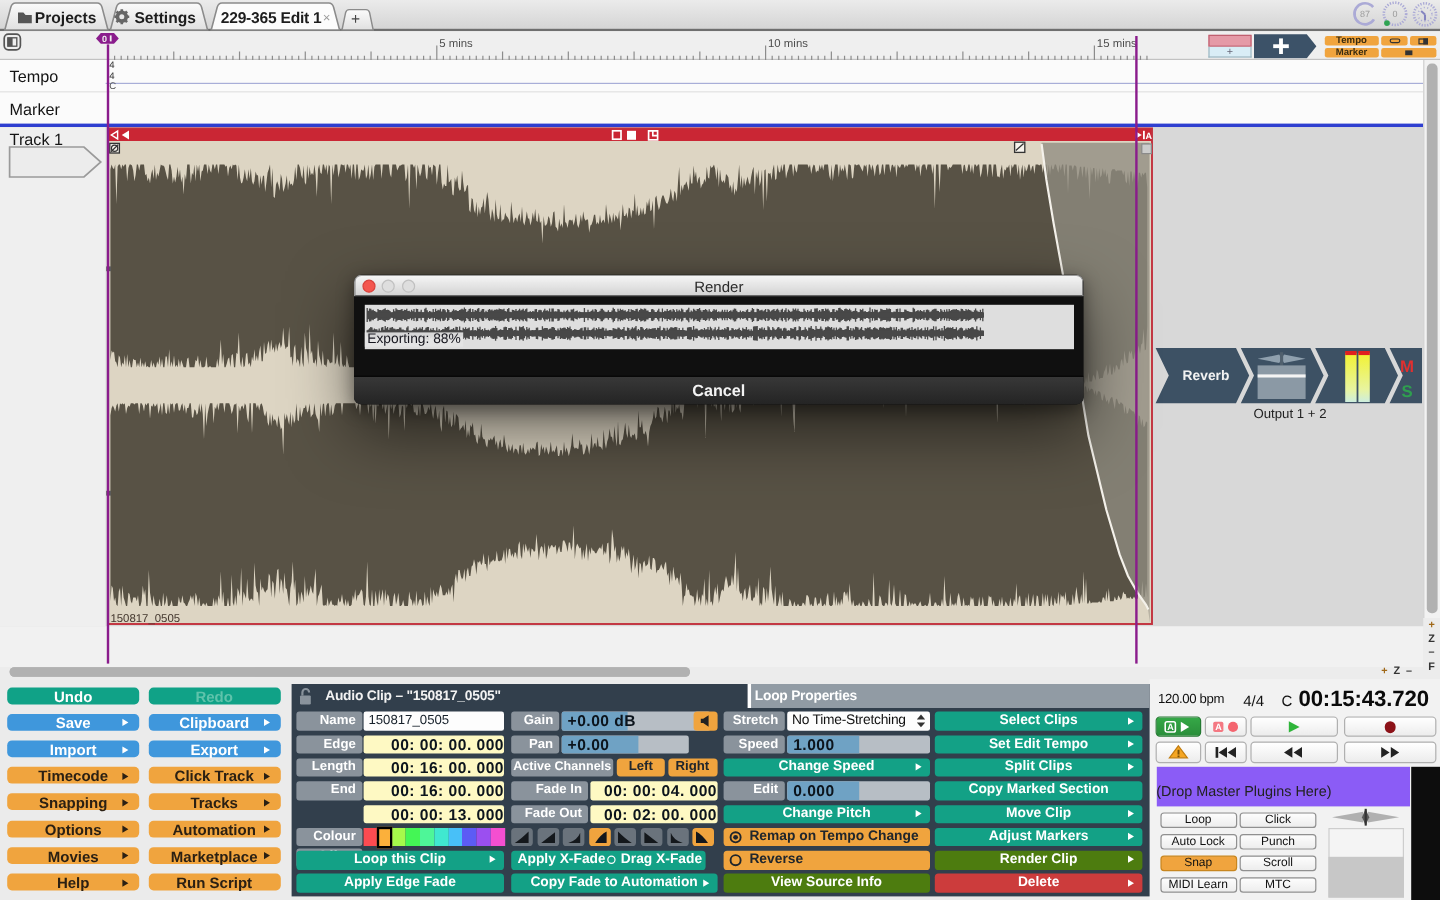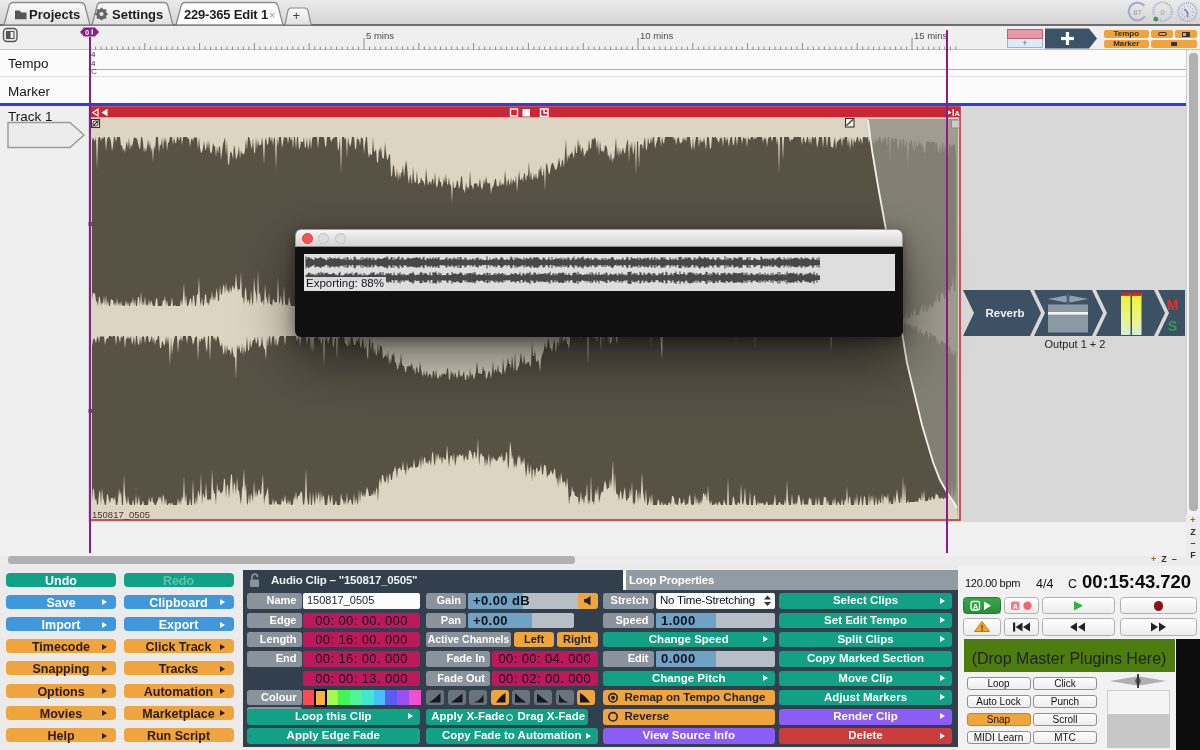--- a/index.html
+++ b/index.html
@@ -8,31 +8,31 @@
  text-align:center;line-height:16.6px;color:#fff}
 .lb.teal{background:#10a287}
 .lb.tealdim{background:#10a287;color:#5fc3ab}
 .lb.blue{background:#3f97dc}
 .lb.orange{background:#f0a43e;color:#2b2013}
 .lb .arr{position:absolute;right:9px;top:4.6px;width:0;height:0;border-left:5.5px solid currentColor;
  border-top:3.8px solid transparent;border-bottom:3.8px solid transparent}
 .pb{position:absolute;height:15.6px;border-radius:3px;font-size:11.5px;font-weight:bold;color:#fff;
  text-align:center;line-height:15.6px}
 .pb.teal{background:#13a186}
-.pb.bluebtn{background:#8b5cf6}
+.pb.bluebtn{background:#4d7c0f}
 .pb.red{background:#cc3c3c}
 .pb.orangebtn{background:#f0a43e;color:#20262c;text-align:left}
 .warr{position:absolute;right:7px;top:4.3px;width:0;height:0;border-left:5px solid #fff;
  border-top:3.5px solid transparent;border-bottom:3.5px solid transparent}
 .lab{position:absolute;height:15.6px;background:#8a939c;border-radius:2.5px;color:#fff;font-size:11px;
  font-weight:bold;text-align:right;line-height:15.6px;padding-right:5px}
 .fld{position:absolute;height:15.6px;background:#fdfdfd;border-radius:2px;color:#16202a;font-size:11px;
  line-height:15.6px;padding-left:4px}
-.tfld{position:absolute;height:15.6px;background:#be185d;border-radius:2px;color:#0c141c;font-size:13px;
- font-weight:normal;line-height:15.6px;text-align:center;letter-spacing:.4px}
+.tfld{position:absolute;height:15.6px;background:#fef9c3;border-radius:2px;color:#0c141c;font-size:13px;
+ font-weight:bold;line-height:15.6px;text-align:right;letter-spacing:.4px}
 .sld{position:absolute;height:15.6px;background:#b7bec5;border-radius:2px;overflow:hidden}
 .sld .fill{position:absolute;left:0;top:0;bottom:0;background:#6fa2c4}
 .sld .v{position:absolute;left:5px;top:0;font-size:13px;font-weight:bold;color:#0c141c;line-height:15.6px;letter-spacing:.4px}
 .tbtn{position:absolute;background:linear-gradient(#ffffff,#ececec);border:1px solid #b0b0b0;border-radius:3.5px}
 .sbtn{position:absolute;width:64px;height:13.8px;background:linear-gradient(#fdfdfd,#ededed);border:1px solid #909090;
  border-radius:3px;font-size:10px;color:#111;text-align:center;line-height:12.2px}
 </style></head><body>
 <div id="app">
 
 <div class="abs" style="left:0;top:0;width:1200px;height:26px;background:linear-gradient(#ebebeb,#d3d3d3);border-bottom:0 "></div>
@@ -355,28 +355,32 @@
 <div class="abs" style="left:1151px;top:553.5px;width:46px;height:10px;font-size:9px;font-weight:bold;color:#333">
  <span style="color:#a06818">+</span>&nbsp;&nbsp;Z&nbsp;&nbsp;–</div>
 
 <div class="abs" style="left:295px;top:228.5px;width:608px;height:108.5px;border-radius:6px;
  box-shadow:0 22px 55px rgba(0,0,0,.55),0 4px 14px rgba(0,0,0,.4);background:#101010"></div>
 <div class="abs" style="left:295px;top:228.5px;width:608px;height:18.5px;border-radius:6px 6px 0 0;
  background:linear-gradient(#f5f5f5,#d3d3d3);border:1px solid #9a9a9a;border-bottom:1px solid #8a8a8a"></div>
 <div class="abs" style="left:301.5px;top:232.5px;width:11px;height:11px;border-radius:50%;background:#f4564e;border:1px solid #d8423c"></div>
 <div class="abs" style="left:318px;top:232.5px;width:11px;height:11px;border-radius:50%;background:#dedede;border:1px solid #c0c0c0"></div>
 <div class="abs" style="left:334.5px;top:232.5px;width:11px;height:11px;border-radius:50%;background:#dedede;border:1px solid #c0c0c0"></div>
+<div class="abs" style="left:295px;top:231.5px;width:608px;height:14px;text-align:center;font-size:12.5px;color:#2a2a2a">Render</div>
 <div class="abs" style="left:303.5px;top:254px;width:591px;height:37px;background:#dedede"></div>
 <svg class="abs" style="left:303.5px;top:254px" width="591" height="37">
       <path d="M2,2.6V14.4M3,4.9V12.1M4,3.1V13.9M5,3.2V13.8M6,4.5V12.5M7,4.1V12.9M8,5.1V11.9M9,5.5V11.5M10,6.4V10.6M11,3.5V13.5M12,4.3V12.7M13,4.3V12.7M14,4.5V12.5M15,4.1V12.9M16,3.6V13.4M17,2.9V14.1M18,4.4V12.6M19,4.2V12.8M20,4.4V12.6M21,5.2V11.8M22,6.4V10.6M23,6.2V10.8M24,3.8V13.2M25,5.3V11.7M26,2.9V14.1M27,3.9V13.1M28,4.4V12.6M29,4.4V12.6M30,4.2V12.8M31,3.6V13.4M32,5.1V11.9M33,4.2V12.8M34,4.4V12.6M35,3.2V13.8M36,5.1V11.9M37,4.9V12.1M38,5.7V11.3M39,4.2V12.8M40,5.4V11.6M41,3.5V13.5M42,6.3V10.7M43,3.3V13.7M44,3.5V13.5M45,5.7V11.3M46,5.7V11.3M47,4.2V12.8M48,6.3V10.7M49,6.3V10.7M50,3.3V13.7M51,2.4V14.6M52,4.5V12.5M53,6.2V10.8M54,5.2V11.8M55,5.5V11.5M56,6.4V10.6M57,3.4V13.6M58,6.1V10.9M59,3.2V13.8M60,5.2V11.8M61,4.2V12.8M62,4.5V12.5M63,3.2V13.8M64,5.6V11.4M65,3.8V13.2M66,3.6V13.4M67,4.5V12.5M68,6.4V10.6M69,3.4V13.6M70,4.3V12.7M71,6.5V10.5M72,6.2V10.8M73,4.9V12.1M74,3.8V13.2M75,4.7V12.3M76,4.4V12.6M77,5.1V11.9M78,5.1V11.9M79,4.3V12.7M80,4.0V13.0M81,3.3V13.7M82,4.0V13.0M83,2.3V14.7M84,3.6V13.4M85,6.1V10.9M86,4.9V12.1M87,3.6V13.4M88,3.1V13.9M89,6.0V11.0M90,3.6V13.4M91,5.8V11.2M92,4.4V12.6M93,5.0V12.0M94,3.2V13.8M95,2.6V14.4M96,5.9V11.1M97,4.7V12.3M98,3.5V13.5M99,3.5V13.5M100,6.5V10.5M101,4.9V12.1M102,6.0V11.0M103,4.2V12.8M104,3.6V13.4M105,4.5V12.5M106,4.0V13.0M107,4.9V12.1M108,4.2V12.8M109,4.1V12.9M110,3.8V13.2M111,4.2V12.8M112,3.1V13.9M113,3.4V13.6M114,3.8V13.2M115,3.9V13.1M116,3.2V13.8M117,5.1V11.9M118,5.6V11.4M119,3.6V13.4M120,2.7V14.3M121,5.8V11.2M122,6.3V10.7M123,4.1V12.9M124,4.4V12.6M125,5.0V12.0M126,3.5V13.5M127,5.2V11.8M128,4.6V12.4M129,3.3V13.7M130,4.7V12.3M131,4.2V12.8M132,3.3V13.7M133,5.0V12.0M134,3.8V13.2M135,3.1V13.9M136,6.3V10.7M137,5.8V11.2M138,5.4V11.6M139,6.0V11.0M140,5.2V11.8M141,5.5V11.5M142,3.8V13.2M143,3.4V13.6M144,6.2V10.8M145,4.5V12.5M146,4.2V12.8M147,4.5V12.5M148,6.4V10.6M149,4.8V12.2M150,3.3V13.7M151,5.0V12.0M152,4.6V12.4M153,5.4V11.6M154,3.1V13.9M155,5.8V11.2M156,3.0V14.0M157,3.1V13.9M158,5.5V11.5M159,5.4V11.6M160,5.6V11.4M161,3.4V13.6M162,4.0V13.0M163,5.8V11.2M164,5.7V11.3M165,6.4V10.6M166,4.8V12.2M167,6.2V10.8M168,4.9V12.1M169,4.2V12.8M170,5.5V11.5M171,6.5V10.5M172,3.9V13.1M173,3.9V13.1M174,3.3V13.7M175,5.8V11.2M176,5.1V11.9M177,4.7V12.3M178,6.5V10.5M179,5.5V11.5M180,6.1V10.9M181,6.2V10.8M182,6.3V10.7M183,2.6V14.4M184,6.2V10.8M185,6.3V10.7M186,4.2V12.8M187,6.1V10.9M188,5.5V11.5M189,5.0V12.0M190,4.0V13.0M191,5.5V11.5M192,3.5V13.5M193,4.2V12.8M194,6.1V10.9M195,5.7V11.3M196,5.0V12.0M197,3.2V13.8M198,3.2V13.8M199,4.6V12.4M200,5.5V11.5M201,6.3V10.7M202,5.8V11.2M203,4.5V12.5M204,6.0V11.0M205,6.1V10.9M206,4.8V12.2M207,2.5V14.5M208,3.5V13.5M209,5.6V11.4M210,6.3V10.7M211,3.2V13.8M212,4.9V12.1M213,3.2V13.8M214,4.4V12.6M215,4.0V13.0M216,4.9V12.1M217,4.5V12.5M218,5.8V11.2M219,5.4V11.6M220,3.6V13.4M221,6.1V10.9M222,3.8V13.2M223,4.4V12.6M224,4.5V12.5M225,5.1V11.9M226,3.6V13.4M227,3.3V13.7M228,5.5V11.5M229,4.4V12.6M230,3.1V13.9M231,3.4V13.6M232,4.1V12.9M233,3.1V13.9M234,3.3V13.7M235,4.7V12.3M236,4.7V12.3M237,6.1V10.9M238,5.9V11.1M239,3.7V13.3M240,3.6V13.4M241,4.5V12.5M242,6.1V10.9M243,5.9V11.1M244,4.7V12.3M245,3.3V13.7M246,5.7V11.3M247,6.5V10.5M248,3.0V14.0M249,5.9V11.1M250,5.0V12.0M251,5.3V11.7M252,3.6V13.4M253,5.1V11.9M254,4.5V12.5M255,4.1V12.9M256,5.6V11.4M257,3.4V13.6M258,4.5V12.5M259,5.9V11.1M260,3.8V13.2M261,5.3V11.7M262,4.2V12.8M263,5.4V11.6M264,3.1V13.9M265,4.0V13.0M266,6.2V10.8M267,6.5V10.5M268,4.5V12.5M269,4.0V13.0M270,2.5V14.5M271,6.2V10.8M272,4.7V12.3M273,5.5V11.5M274,3.2V13.8M275,4.1V12.9M276,5.2V11.8M277,3.4V13.6M278,3.6V13.4M279,2.6V14.4M280,4.6V12.4M281,5.8V11.2M282,4.4V12.6M283,4.3V12.7M284,3.5V13.5M285,4.4V12.6M286,5.5V11.5M287,3.8V13.2M288,5.5V11.5M289,6.1V10.9M290,5.0V12.0M291,3.5V13.5M292,4.6V12.4M293,4.0V13.0M294,6.1V10.9M295,5.3V11.7M296,6.4V10.6M297,5.5V11.5M298,4.1V12.9M299,5.7V11.3M300,4.1V12.9M301,6.1V10.9M302,4.1V12.9M303,6.1V10.9M304,5.2V11.8M305,4.5V12.5M306,5.6V11.4M307,4.1V12.9M308,3.1V13.9M309,3.3V13.7M310,4.9V12.1M311,6.2V10.8M312,6.3V10.7M313,4.8V12.2M314,6.3V10.7M315,5.1V11.9M316,5.6V11.4M317,5.9V11.1M318,4.6V12.4M319,3.7V13.3M320,5.9V11.1M321,6.1V10.9M322,4.7V12.3M323,2.7V14.3M324,3.5V13.5M325,6.3V10.7M326,6.2V10.8M327,3.3V13.7M328,3.4V13.6M329,4.8V12.2M330,4.5V12.5M331,4.1V12.9M332,5.3V11.7M333,4.6V12.4M334,3.6V13.4M335,6.1V10.9M336,3.6V13.4M337,4.2V12.8M338,5.6V11.4M339,4.7V12.3M340,4.2V12.8M341,3.6V13.4M342,5.2V11.8M343,4.0V13.0M344,3.2V13.8M345,4.6V12.4M346,6.5V10.5M347,4.2V12.8M348,3.3V13.7M349,5.9V11.1M350,4.5V12.5M351,2.9V14.1M352,6.3V10.7M353,4.0V13.0M354,5.0V12.0M355,6.0V11.0M356,5.4V11.6M357,3.1V13.9M358,4.1V12.9M359,3.1V13.9M360,4.7V12.3M361,3.2V13.8M362,5.2V11.8M363,5.8V11.2M364,5.8V11.2M365,6.0V11.0M366,3.2V13.8M367,4.9V12.1M368,6.2V10.8M369,4.4V12.6M370,5.8V11.2M371,4.9V12.1M372,3.7V13.3M373,6.0V11.0M374,6.1V10.9M375,3.1V13.9M376,3.1V13.9M377,2.8V14.2M378,5.4V11.6M379,4.3V12.7M380,5.5V11.5M381,3.6V13.4M382,3.4V13.6M383,5.1V11.9M384,3.1V13.9M385,3.9V13.1M386,3.2V13.8M387,4.7V12.3M388,6.5V10.5M389,6.0V11.0M390,3.8V13.2M391,3.4V13.6M392,6.1V10.9M393,4.6V12.4M394,4.8V12.2M395,2.7V14.3M396,2.4V14.6M397,3.7V13.3M398,4.3V12.7M399,5.0V12.0M400,3.5V13.5M401,3.0V14.0M402,3.7V13.3M403,4.4V12.6M404,3.2V13.8M405,4.5V12.5M406,5.8V11.2M407,5.2V11.8M408,5.0V12.0M409,2.9V14.1M410,5.1V11.9M411,6.5V10.5M412,6.3V10.7M413,3.8V13.2M414,4.3V12.7M415,3.3V13.7M416,5.6V11.4M417,5.1V11.9M418,6.0V11.0M419,5.9V11.1M420,5.3V11.7M421,2.3V14.7M422,6.1V10.9M423,3.7V13.3M424,5.7V11.3M425,3.7V13.3M426,4.4V12.6M427,4.1V12.9M428,6.5V10.5M429,5.5V11.5M430,3.2V13.8M431,3.8V13.2M432,4.3V12.7M433,4.4V12.6M434,4.4V12.6M435,2.8V14.2M436,3.7V13.3M437,3.1V13.9M438,3.5V13.5M439,6.3V10.7M440,6.4V10.6M441,5.5V11.5M442,5.7V11.3M443,3.5V13.5M444,3.2V13.8M445,6.0V11.0M446,3.0V14.0M447,5.9V11.1M448,6.3V10.7M449,5.9V11.1M450,3.9V13.1M451,4.1V12.9M452,5.2V11.8M453,5.4V11.6M454,5.7V11.3M455,5.9V11.1M456,6.3V10.7M457,2.5V14.5M458,3.3V13.7M459,5.6V11.4M460,5.1V11.9M461,4.3V12.7M462,5.3V11.7M463,4.3V12.7M464,5.2V11.8M465,5.6V11.4M466,4.3V12.7M467,6.4V10.6M468,4.2V12.8M469,4.0V13.0M470,4.6V12.4M471,6.2V10.8M472,5.4V11.6M473,4.2V12.8M474,3.8V13.2M475,3.2V13.8M476,3.2V13.8M477,5.0V12.0M478,5.2V11.8M479,6.3V10.7M480,3.6V13.4M481,4.8V12.2M482,5.9V11.1M483,4.2V12.8M484,5.7V11.3M485,3.8V13.2M486,5.6V11.4M487,3.6V13.4M488,4.9V12.1M489,4.4V12.6M490,4.0V13.0M491,3.8V13.2M492,4.0V13.0M493,3.5V13.5M494,4.4V12.6M495,4.6V12.4M496,5.4V11.6M497,3.3V13.7M498,3.4V13.6M499,4.8V12.2M500,5.1V11.9M501,3.5V13.5M502,4.6V12.4M503,3.8V13.2M504,4.3V12.7M505,4.8V12.2M506,5.5V11.5M507,6.0V11.0M508,4.5V12.5M509,3.1V13.9M510,4.7V12.3M511,5.6V11.4M512,5.9V11.1M513,4.1V12.9M514,6.1V10.9M515,3.2V13.8" stroke="#484848" stroke-width="1.1"></path>
       <rect x="2" y="6.3" width="514" height="4.4" fill="#484848"></rect>
       <path d="M2,21.3V26.3M3,20.5V27.1M4,19.5V28.1M5,18.5V29.1M6,19.0V28.6M7,20.7V26.9M8,19.8V27.8M9,20.4V27.2M10,20.4V27.2M11,21.7V25.9M12,19.7V27.9M13,21.8V25.8M14,19.0V28.6M15,18.5V29.1M16,20.7V26.9M17,17.7V29.9M18,19.5V28.1M19,18.4V29.2M20,20.8V26.8M21,19.1V28.5M22,18.9V28.7M23,18.6V29.0M24,19.7V27.9M25,20.0V27.6M26,20.6V27.0M27,20.1V27.5M28,20.1V27.5M29,19.0V28.6M30,19.0V28.6M31,20.5V27.1M32,20.5V27.1M33,21.2V26.4M34,21.4V26.2M35,19.0V28.6M36,17.8V29.8M37,21.7V25.9M38,21.7V25.9M39,21.7V25.9M40,21.0V26.6M41,19.6V28.0M42,20.1V27.5M43,18.7V28.9M44,20.7V26.9M45,19.9V27.7M46,18.9V28.7M47,19.9V27.7M48,18.6V29.0M49,21.2V26.4M50,20.7V26.9M51,19.1V28.5M52,18.5V29.1M53,18.4V29.2M54,21.5V26.1M55,19.8V27.8M56,20.9V26.7M57,19.4V28.2M58,21.3V26.3M59,21.7V25.9M60,19.0V28.6M61,21.6V26.0M62,20.2V27.4M63,21.7V25.9M64,20.9V26.7M65,20.2V27.4M66,20.4V27.2M67,18.5V29.1M68,19.3V28.3M69,18.4V29.2M70,18.0V29.6M71,20.9V26.7M72,20.4V27.2M73,20.3V27.3M74,19.3V28.3M75,20.7V26.9M76,18.3V29.3M77,18.4V29.2M78,21.2V26.4M79,18.1V29.5M80,21.0V26.6M81,21.5V26.1M82,19.2V28.4M83,20.1V27.5M84,18.7V28.9M85,20.1V27.5M86,19.5V28.1M87,19.0V28.6M88,21.5V26.1M89,21.3V26.3M90,18.5V29.1M91,21.4V26.2M92,21.0V26.6M93,21.7V25.9M94,18.9V28.7M95,20.2V27.4M96,18.2V29.4M97,21.1V26.5M98,20.1V27.5M99,21.7V25.9M100,19.6V28.0M101,21.0V26.6M102,21.3V26.3M103,20.8V26.8M104,21.6V26.0M105,20.3V27.3M106,19.5V28.1M107,19.1V28.5M108,19.4V28.2M109,17.7V29.9M110,19.4V28.2M111,21.7V25.9M112,20.9V26.7M113,20.4V27.2M114,20.8V26.8M115,20.9V26.7M116,18.7V28.9M117,18.3V29.3M118,18.6V29.0M119,21.0V26.6M120,19.3V28.3M121,19.4V28.2M122,18.9V28.7M123,19.9V27.7M124,21.5V26.1M125,20.9V26.7M126,18.3V29.3M127,21.5V26.1M128,21.6V26.0M129,18.1V29.5M130,18.8V28.8M131,18.6V29.0M132,17.6V30.0M133,19.7V27.9M134,21.3V26.3M135,18.6V29.0M136,20.4V27.2M137,19.1V28.5M138,21.5V26.1M139,21.2V26.4M140,21.0V26.6M141,21.2V26.4M142,21.1V26.5M143,19.1V28.5M144,18.9V28.7M145,21.3V26.3M146,21.0V26.6M147,20.9V26.7M148,17.9V29.7M149,19.8V27.8M150,19.4V28.2M151,19.4V28.2M152,19.4V28.2M153,20.5V27.1M154,19.9V27.7M155,19.7V27.9M156,18.5V29.1M157,18.6V29.0M158,19.2V28.4M159,21.1V26.5M160,21.6V26.0M161,19.8V27.8M162,21.3V26.3M163,19.1V28.5M164,19.8V27.8M165,19.3V28.3M166,19.0V28.6M167,19.1V28.5M168,20.2V27.4M169,18.5V29.1M170,19.4V28.2M171,18.0V29.6M172,20.2V27.4M173,21.4V26.2M174,21.1V26.5M175,20.1V27.5M176,20.5V27.1M177,21.0V26.6M178,21.0V26.6M179,20.6V27.0M180,19.6V28.0M181,19.2V28.4M182,21.7V25.9M183,18.7V28.9M184,18.7V28.9M185,21.2V26.4M186,19.0V28.6M187,21.1V26.5M188,21.2V26.4M189,20.7V26.9M190,19.9V27.7M191,18.9V28.7M192,21.2V26.4M193,19.3V28.3M194,20.3V27.3M195,18.7V28.9M196,20.1V27.5M197,20.0V27.6M198,19.0V28.6M199,19.2V28.4M200,21.6V26.0M201,19.8V27.8M202,21.6V26.0M203,21.4V26.2M204,21.1V26.5M205,21.1V26.5M206,21.5V26.1M207,19.3V28.3M208,19.8V27.8M209,20.0V27.6M210,20.4V27.2M211,19.0V28.6M212,19.1V28.5M213,20.3V27.3M214,20.7V26.9M215,20.1V27.5M216,18.4V29.2M217,21.6V26.0M218,21.8V25.8M219,18.9V28.7M220,19.4V28.2M221,21.2V26.4M222,20.0V27.6M223,18.8V28.8M224,19.7V27.9M225,18.9V28.7M226,17.7V29.9M227,21.5V26.1M228,20.1V27.5M229,21.2V26.4M230,18.5V29.1M231,18.5V29.1M232,19.8V27.8M233,21.0V26.6M234,20.2V27.4M235,19.3V28.3M236,20.6V27.0M237,19.7V27.9M238,20.1V27.5M239,20.0V27.6M240,19.5V28.1M241,19.6V28.0M242,19.3V28.3M243,20.8V26.8M244,19.1V28.5M245,19.4V28.2M246,17.8V29.8M247,21.5V26.1M248,21.0V26.6M249,19.2V28.4M250,19.5V28.1M251,21.6V26.0M252,19.2V28.4M253,20.8V26.8M254,19.8V27.8M255,18.7V28.9M256,18.8V28.8M257,19.4V28.2M258,18.7V28.9M259,18.6V29.0M260,18.8V28.8M261,21.1V26.5M262,19.4V28.2M263,21.1V26.5M264,21.0V26.6M265,19.1V28.5M266,20.9V26.7M267,21.4V26.2M268,21.7V25.9M269,19.0V28.6M270,18.8V28.8M271,18.4V29.2M272,18.8V28.8M273,20.8V26.8M274,17.7V29.9M275,20.6V27.0M276,19.7V27.9M277,20.0V27.6M278,21.5V26.1M279,21.2V26.4M280,20.6V27.0M281,20.2V27.4M282,21.0V26.6M283,19.4V28.2M284,20.5V27.1M285,20.4V27.2M286,18.6V29.0M287,20.7V26.9M288,18.3V29.3M289,19.5V28.1M290,21.5V26.1M291,20.3V27.3M292,18.7V28.9M293,21.3V26.3M294,20.4V27.2M295,18.3V29.3M296,21.0V26.6M297,20.8V26.8M298,20.3V27.3M299,20.7V26.9M300,19.4V28.2M301,20.4V27.2M302,18.5V29.1M303,18.7V28.9M304,21.7V25.9M305,21.2V26.4M306,19.4V28.2M307,19.8V27.8M308,21.1V26.5M309,20.3V27.3M310,20.7V26.9M311,20.1V27.5M312,19.2V28.4M313,21.0V26.6M314,21.8V25.8M315,19.1V28.5M316,20.2V27.4M317,20.4V27.2M318,18.6V29.0M319,20.7V26.9M320,20.3V27.3M321,21.8V25.8M322,20.4V27.2M323,21.8V25.8M324,18.1V29.5M325,17.9V29.7M326,17.8V29.8M327,17.6V30.0M328,21.1V26.5M329,19.5V28.1M330,19.8V27.8M331,18.8V28.8M332,20.6V27.0M333,19.2V28.4M334,21.0V26.6M335,21.2V26.4M336,17.9V29.7M337,18.8V28.8M338,20.8V26.8M339,21.2V26.4M340,18.5V29.1M341,19.8V27.8M342,21.1V26.5M343,20.4V27.2M344,19.0V28.6M345,18.6V29.0M346,19.7V27.9M347,19.7V27.9M348,21.7V25.9M349,19.6V28.0M350,19.1V28.5M351,19.8V27.8M352,21.8V25.8M353,21.3V26.3M354,21.6V26.0M355,19.3V28.3M356,19.7V27.9M357,20.2V27.4M358,18.8V28.8M359,18.6V29.0M360,21.7V25.9M361,20.9V26.7M362,17.8V29.8M363,18.6V29.0M364,21.5V26.1M365,21.1V26.5M366,20.8V26.8M367,18.7V28.9M368,20.3V27.3M369,21.6V26.0M370,18.9V28.7M371,19.1V28.5M372,17.6V30.0M373,20.0V27.6M374,20.1V27.5M375,21.0V26.6M376,17.6V30.0M377,19.9V27.7M378,20.2V27.4M379,20.0V27.6M380,18.0V29.6M381,19.9V27.7M382,21.4V26.2M383,20.7V26.9M384,18.7V28.9M385,18.8V28.8M386,17.9V29.7M387,18.6V29.0M388,19.2V28.4M389,18.6V29.0M390,20.6V27.0M391,19.2V28.4M392,21.3V26.3M393,18.9V28.7M394,20.8V26.8M395,20.0V27.6M396,18.9V28.7M397,19.3V28.3M398,20.8V26.8M399,20.9V26.7M400,20.5V27.1M401,20.2V27.4M402,17.8V29.8M403,17.9V29.7M404,21.0V26.6M405,19.3V28.3M406,21.7V25.9M407,19.5V28.1M408,20.6V27.0M409,18.3V29.3M410,18.6V29.0M411,18.9V28.7M412,20.8V26.8M413,19.8V27.8M414,18.6V29.0M415,20.9V26.7M416,21.7V25.9M417,19.3V28.3M418,19.7V27.9M419,18.9V28.7M420,19.2V28.4M421,18.4V29.2M422,20.4V27.2M423,20.5V27.1M424,19.3V28.3M425,18.8V28.8M426,19.6V28.0M427,20.0V27.6M428,20.8V26.8M429,18.9V28.7M430,18.6V29.0M431,19.3V28.3M432,18.7V28.9M433,19.3V28.3M434,19.8V27.8M435,19.1V28.5M436,19.3V28.3M437,19.1V28.5M438,18.3V29.3M439,18.8V28.8M440,21.2V26.4M441,18.8V28.8M442,20.6V27.0M443,18.5V29.1M444,21.6V26.0M445,20.2V27.4M446,21.6V26.0M447,19.1V28.5M448,19.2V28.4M449,20.8V26.8M450,20.6V27.0M451,21.5V26.1M452,19.9V27.7M453,19.7V27.9M454,19.2V28.4M455,20.9V26.7M456,18.5V29.1M457,21.0V26.6M458,19.9V27.7M459,19.8V27.8M460,21.4V26.2M461,18.8V28.8M462,21.1V26.5M463,20.4V27.2M464,19.5V28.1M465,21.5V26.1M466,21.2V26.4M467,19.0V28.6M468,21.0V26.6M469,18.7V28.9M470,21.4V26.2M471,20.5V27.1M472,20.0V27.6M473,20.2V27.4M474,17.9V29.7M475,21.2V26.4M476,18.0V29.6M477,21.1V26.5M478,20.3V27.3M479,20.0V27.6M480,21.6V26.0M481,19.4V28.2M482,21.5V26.1M483,17.6V30.0M484,19.9V27.7M485,19.2V28.4M486,18.7V28.9M487,19.2V28.4M488,19.0V28.6M489,19.4V28.2M490,18.5V29.1M491,20.1V27.5M492,20.1V27.5M493,18.8V28.8M494,21.4V26.2M495,20.5V27.1M496,19.4V28.2M497,18.9V28.7M498,19.5V28.1M499,21.7V25.9M500,21.2V26.4M501,19.7V27.9M502,20.7V26.9M503,19.4V28.2M504,19.9V27.7M505,19.3V28.3M506,18.6V29.0M507,19.0V28.6M508,20.4V27.2M509,20.3V27.3M510,17.8V29.8M511,20.8V26.8M512,21.6V26.0M513,19.0V28.6M514,21.5V26.1M515,21.5V26.1" stroke="#484848" stroke-width="1.1"></path>
       <rect x="2" y="21.6" width="514" height="4.4" fill="#484848"></rect>
     </svg>
 <div class="abs" style="left:304px;top:277px;font-size:11.5px;color:#16161e;background:rgba(228,228,228,.92);padding:0 2px">Exporting: 88%</div>
+<div class="abs" style="left:295px;top:313px;width:608px;height:24px;border-radius:0 0 6px 6px;
+ background:linear-gradient(#383838,#242424);border-top:1px solid #000;
+ text-align:center;font-size:13.5px;font-weight:bold;color:#f2f2f2;line-height:23px">Cancel</div>
 
 <div class="abs" style="left:0;top:566px;width:1200px;height:184px;background:#ebebeb"></div>
 <div class="abs" style="left:958px;top:566px;width:242px;height:184px;background:#f2f2f2"></div>
 <div class="abs" style="left:8px;top:555.5px;width:567px;height:8.5px;background:#b1b1b1;border-radius:4px"></div>
 <div class="lb teal" style="left:6px;top:572.6px">Undo</div>
     <div class="lb tealdim" style="left:123.5px;top:572.6px">Redo</div>
     <div class="lb blue" style="left:6px;top:594.8px">Save<span class="arr"></span></div>
     <div class="lb blue" style="left:123.5px;top:594.8px">Clipboard<span class="arr"></span></div>
     <div class="lb blue" style="left:6px;top:617.0px">Import<span class="arr"></span></div>
     <div class="lb blue" style="left:123.5px;top:617.0px">Export<span class="arr"></span></div>
@@ -555,22 +559,22 @@
 <div class="tbtn" style="left:1042px;top:618px;width:73px;height:17.5px"></div>
 <svg class="abs" style="left:1042px;top:618px" width="73" height="17.5">
  <polygon points="35,4.5 35,13.5 28,9" fill="#222"></polygon>
       <polygon points="43,4.5 43,13.5 36,9" fill="#222"></polygon>
     </svg>
 <div class="tbtn" style="left:1119.5px;top:618px;width:77px;height:17.5px"></div>
 <svg class="abs" style="left:1119.5px;top:618px" width="77" height="17.5">
  <polygon points="31,4.5 31,13.5 38,9" fill="#222"></polygon>
       <polygon points="39,4.5 39,13.5 46,9" fill="#222"></polygon>
     </svg>
-<div class="abs" style="left:963.5px;top:638.5px;width:211px;height:33px;background:#4d7c0f;
- text-align:center;font-size:16px;color:#222;line-height:40px">(Drop Master Plugins Here)</div>
+<div class="abs" style="left:963.5px;top:638.5px;width:211px;height:33px;background:#8b5cf6;
+ text-align:left;font-size:12px;color:#222;line-height:40px">(Drop Master Plugins Here)</div>
 <div class="abs" style="left:1176px;top:638.5px;width:24px;height:111.5px;background:#0d0d0d"></div>
 <div class="sbtn" style="left:966.5px;top:676.5px">Loop</div>
 <div class="sbtn" style="left:1033px;top:676.5px">Click</div>
 <div class="sbtn" style="left:966.5px;top:694.5px">Auto Lock</div>
 <div class="sbtn" style="left:1033px;top:694.5px">Punch</div>
 <div class="sbtn" style="left:966.5px;top:712.5px;background:#f0a43e;border-color:#c8861f">Snap</div>
 <div class="sbtn" style="left:1033px;top:712.5px">Scroll</div>
 <div class="sbtn" style="left:966.5px;top:730.5px">MIDI Learn</div>
 <div class="sbtn" style="left:1033px;top:730.5px">MTC</div>
 <svg class="abs" style="left:1106px;top:673px" width="64" height="16">

